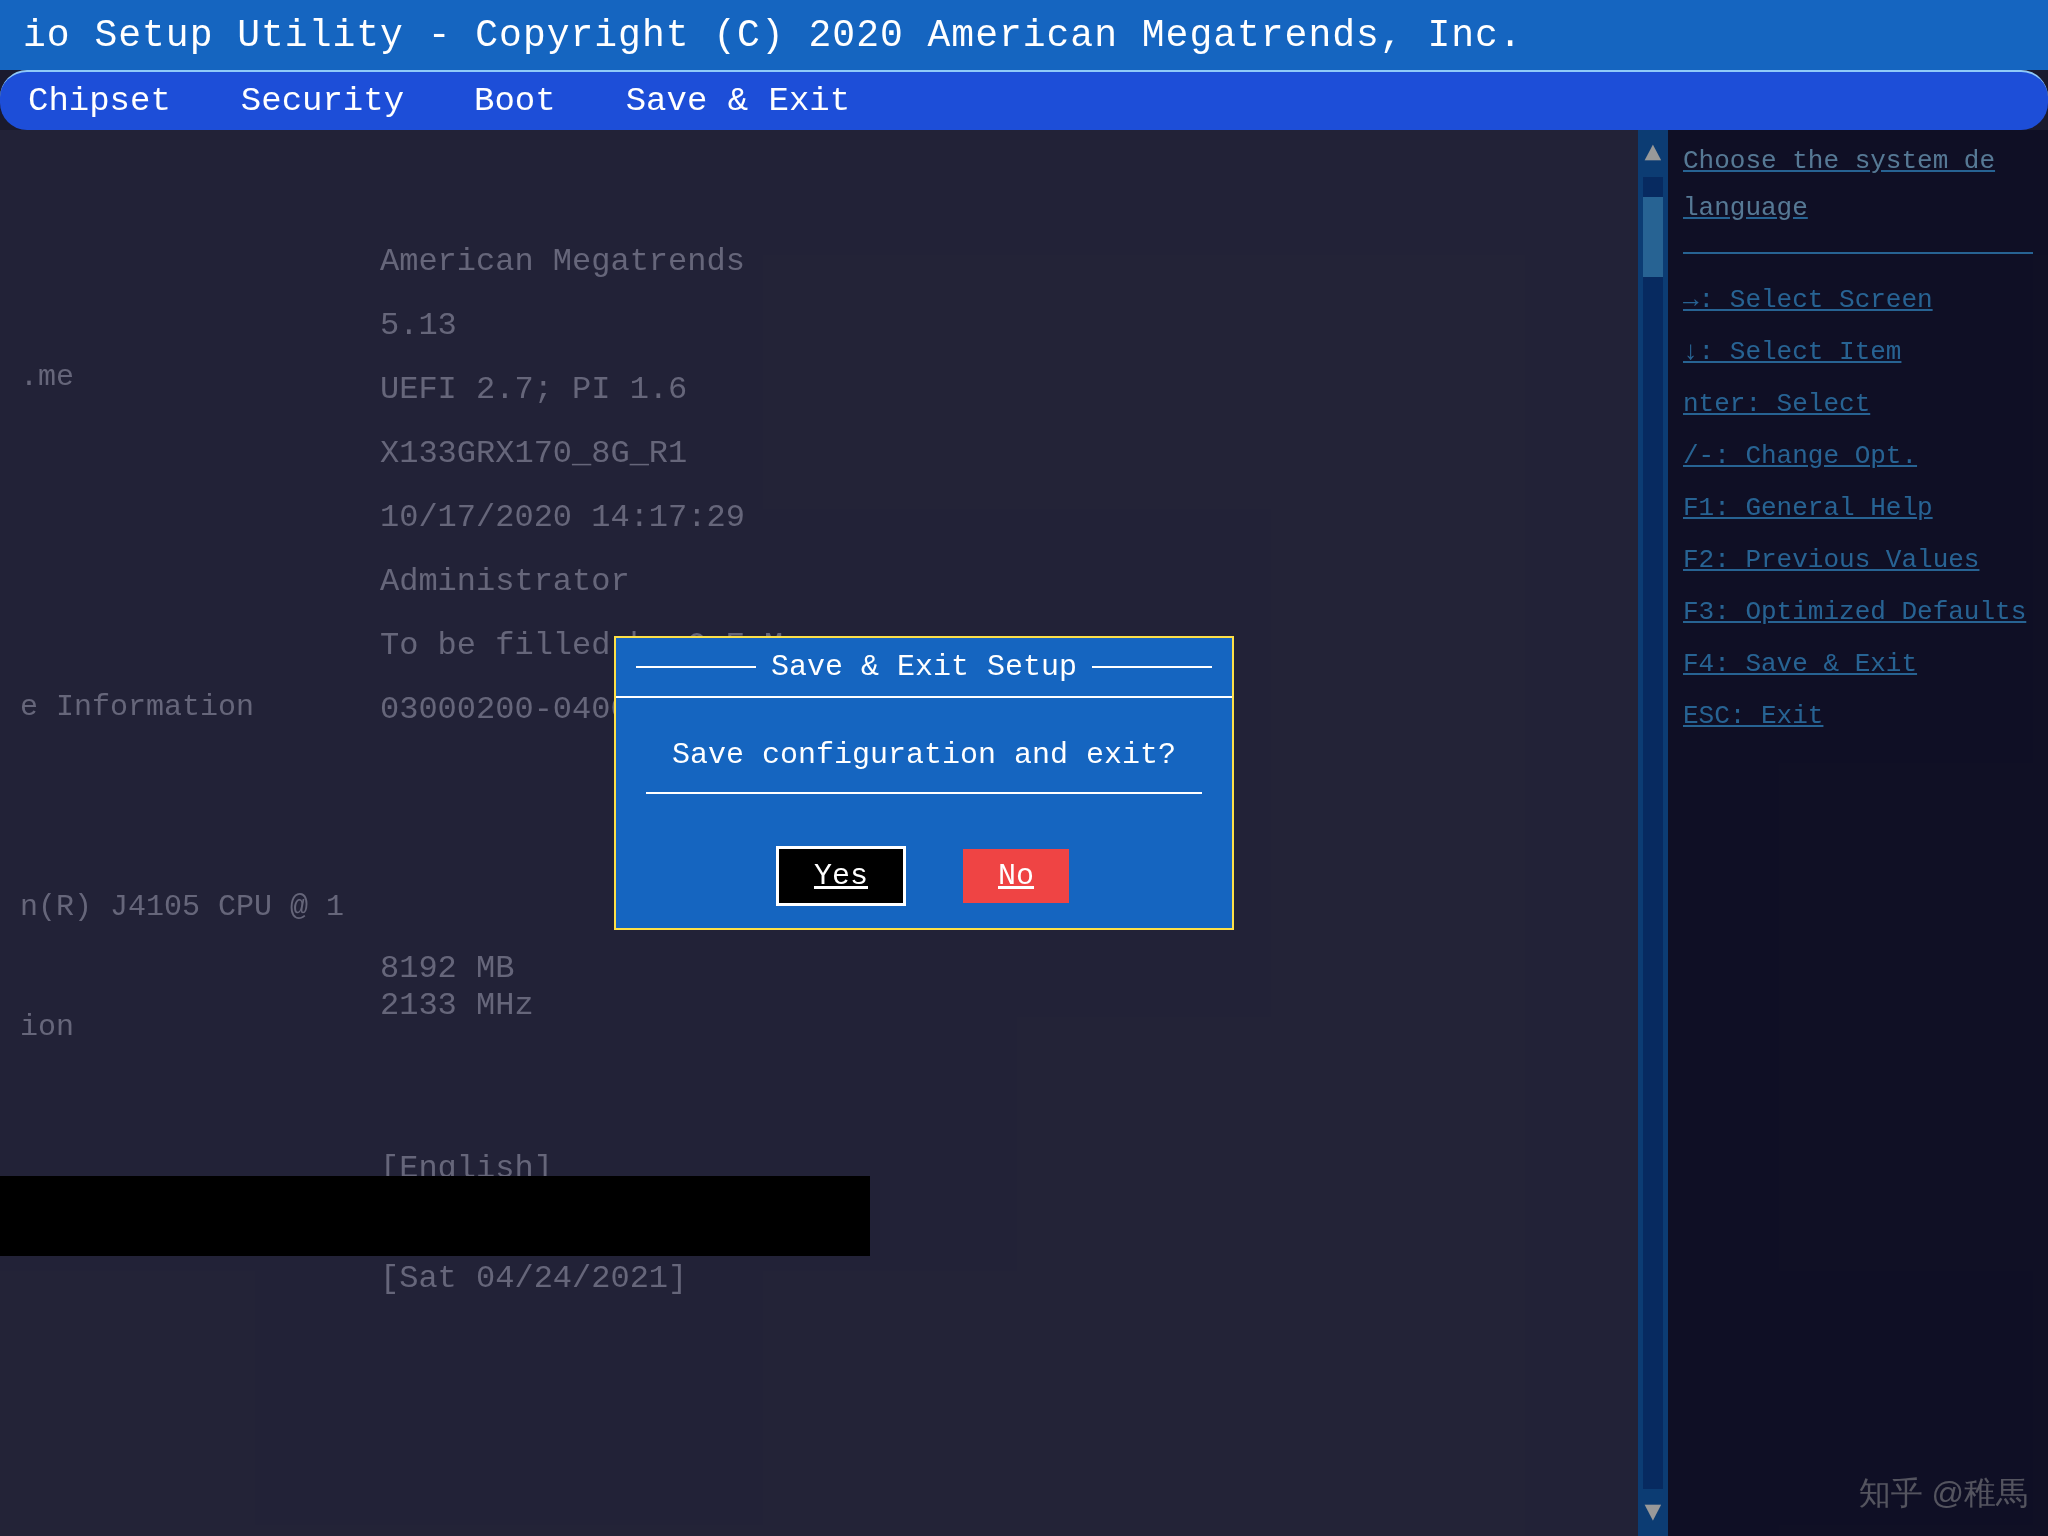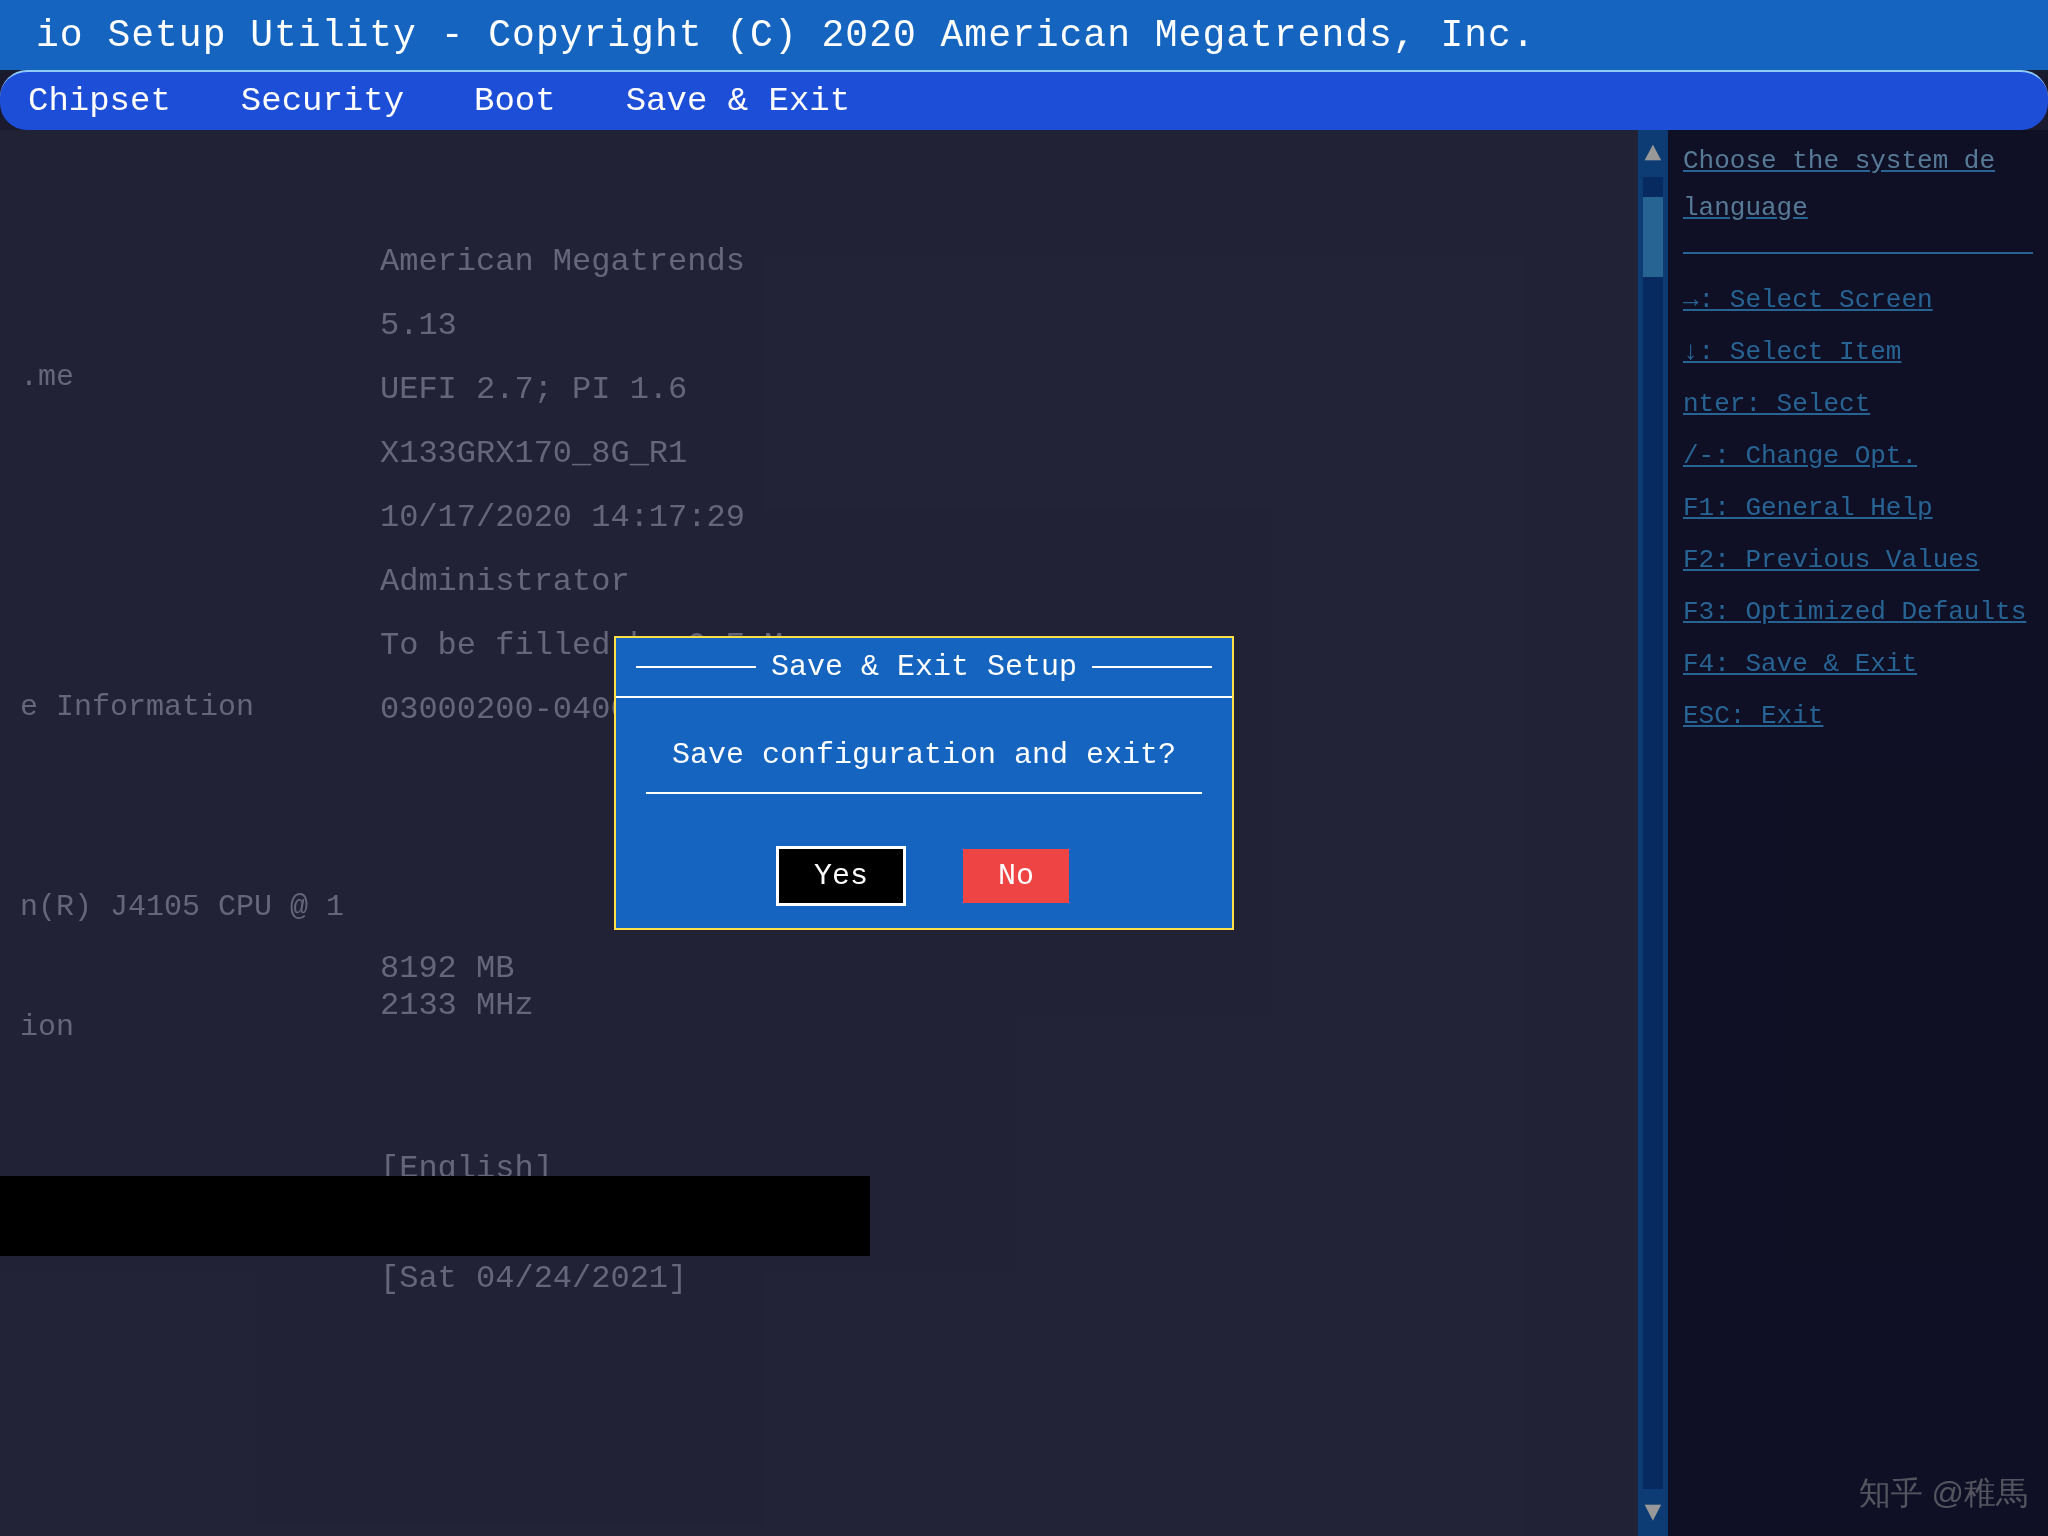--- a/index.html
+++ b/index.html
@@ -10,21 +10,21 @@
       background: #1a1a2e;
       font-family: 'Courier New', Courier, monospace;
       overflow: hidden;
       position: relative;
     }
 
     
     #title-bar {
       background: #1565C0;
       color: #ffffff;
-      padding: 8px 36px;
+      padding: 8px 23px;
       font-size: 38px;
       font-weight: normal;
       letter-spacing: 1px;
       height: 70px;
       display: flex;
       align-items: center;
     }
 
     
     #menu-bar {
@@ -243,20 +243,21 @@
 
     .dialog-btn {
       background: #000;
       color: white;
       border: none;
       padding: 10px 35px;
       font-size: 30px;
       font-family: 'Courier New', Courier, monospace;
       cursor: pointer;
       min-width: 100px;
+      text-decoration: underline;
     }
 
     .dialog-btn.selected {
       background: #000;
       outline: 3px solid white;
     }
 
     .dialog-btn.no-btn {
       background: #ef4444;
       color: white;

